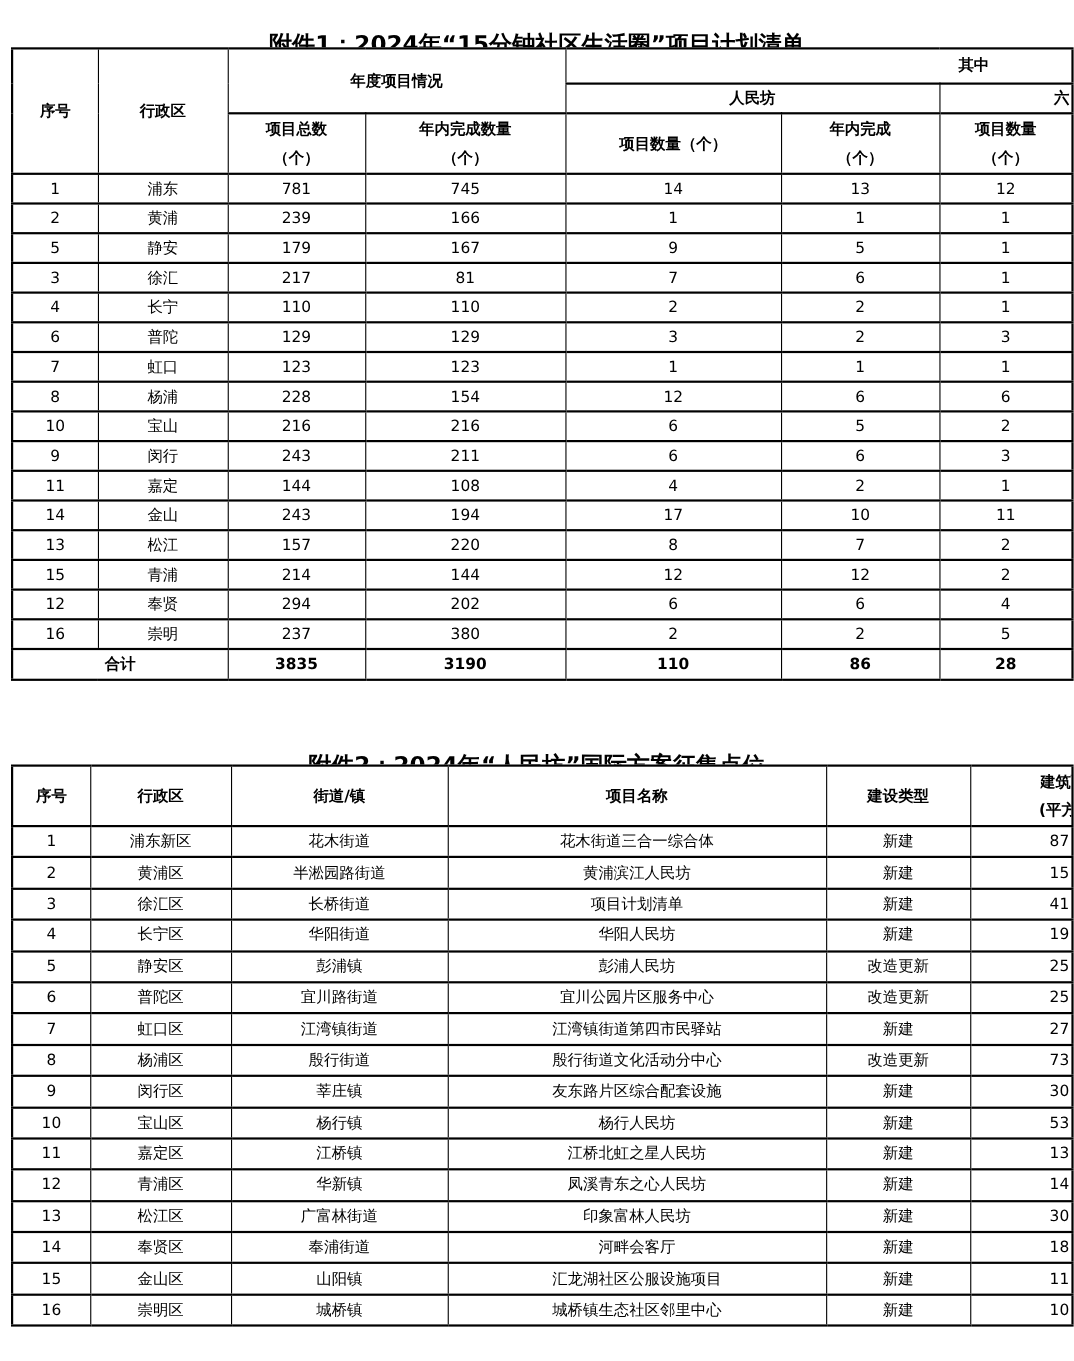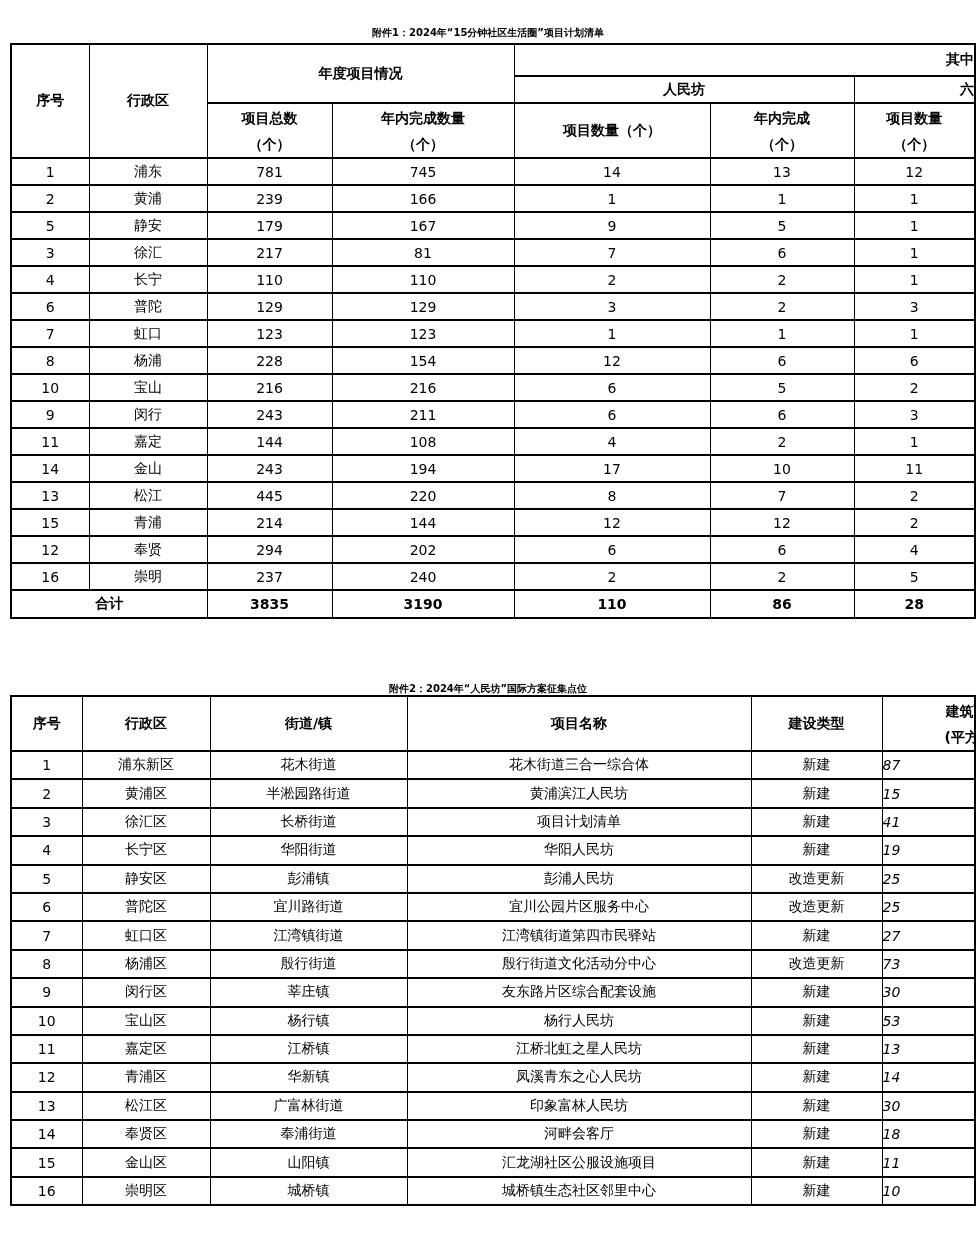--- a/index.html
+++ b/index.html
@@ -6,21 +6,21 @@
   html,body { background:#fff; }
   body {
     position:relative;
     width:976px; height:1237px;
     overflow:hidden;
     font-family:"DejaVu Sans", sans-serif;
     color:#000;
   }
   .doc-title {
     position:absolute; left:0; width:976px;
-    text-align:center; font-weight:bold; font-size:10px;
+    text-align:center; font-weight:bold; font-size:21px;
     white-space:nowrap;
   }
   table {
     position:absolute; left:10px;
     border-collapse:collapse; table-layout:fixed;
     background:#fff;
     border:2px solid #000;
   }
   th,td {
     border:1px solid #000;
@@ -34,23 +34,23 @@
   #table2 { top:695px; width:964px; }
   #table1 thead tr:nth-child(1) { height:32px; }
   #table1 thead tr:nth-child(2) { height:27px; }
   #table1 thead tr:nth-child(3) { height:55px; }
   #table1 tbody tr { height:27px; }
   #table1 tr.total-row { height:28px;margin-left:12px; }
   #table1 tr.total-row td { font-weight:bold; }
   #table2 thead tr { height:55px; }
   #table2 tbody tr { height:28.4px; }
   .two-line div { line-height:26px; }
-  .shift { text-align:right; white-space:nowrap; }
+  .shift { text-align:center; white-space:nowrap; }
   .clip { text-align:left; white-space:nowrap; overflow:hidden; line-height:26px; }
-  #table2 td.area { text-align:left; padding-right:2px;font-style:italic; }
+  #table2 td.area { text-align:right; padding-right:2px; }
 </style>
 </head>
 <body>
 
 <div class="doc-title" style="top:26px">附件1：2024年“15分钟社区生活圈”项目计划清单</div>
 
 <table id="table1">
   <colgroup>
     <col style="width:78px">
       <col style="width:118px">
@@ -200,21 +200,21 @@
         <td>金山</td>
         <td>243</td>
         <td>194</td>
         <td>17</td>
         <td>10</td>
         <td>11</td>
       </tr>
       <tr>
         <td>13</td>
         <td>松江</td>
-        <td>445</td>
+        <td>157</td>
         <td>220</td>
         <td>8</td>
         <td>7</td>
         <td>2</td>
       </tr>
       <tr>
         <td>15</td>
         <td>青浦</td>
         <td>214</td>
         <td>144</td>
@@ -228,21 +228,21 @@
         <td>294</td>
         <td>202</td>
         <td>6</td>
         <td>6</td>
         <td>4</td>
       </tr>
       <tr>
         <td>16</td>
         <td>崇明</td>
         <td>237</td>
-        <td>240</td>
+        <td>380</td>
         <td>2</td>
         <td>2</td>
         <td>5</td>
       </tr>
     </tbody>
   <tbody>
     <tr class="total-row">
       <td colspan="2">合计</td>
       <td>3835</td>
       <td>3190</td>

